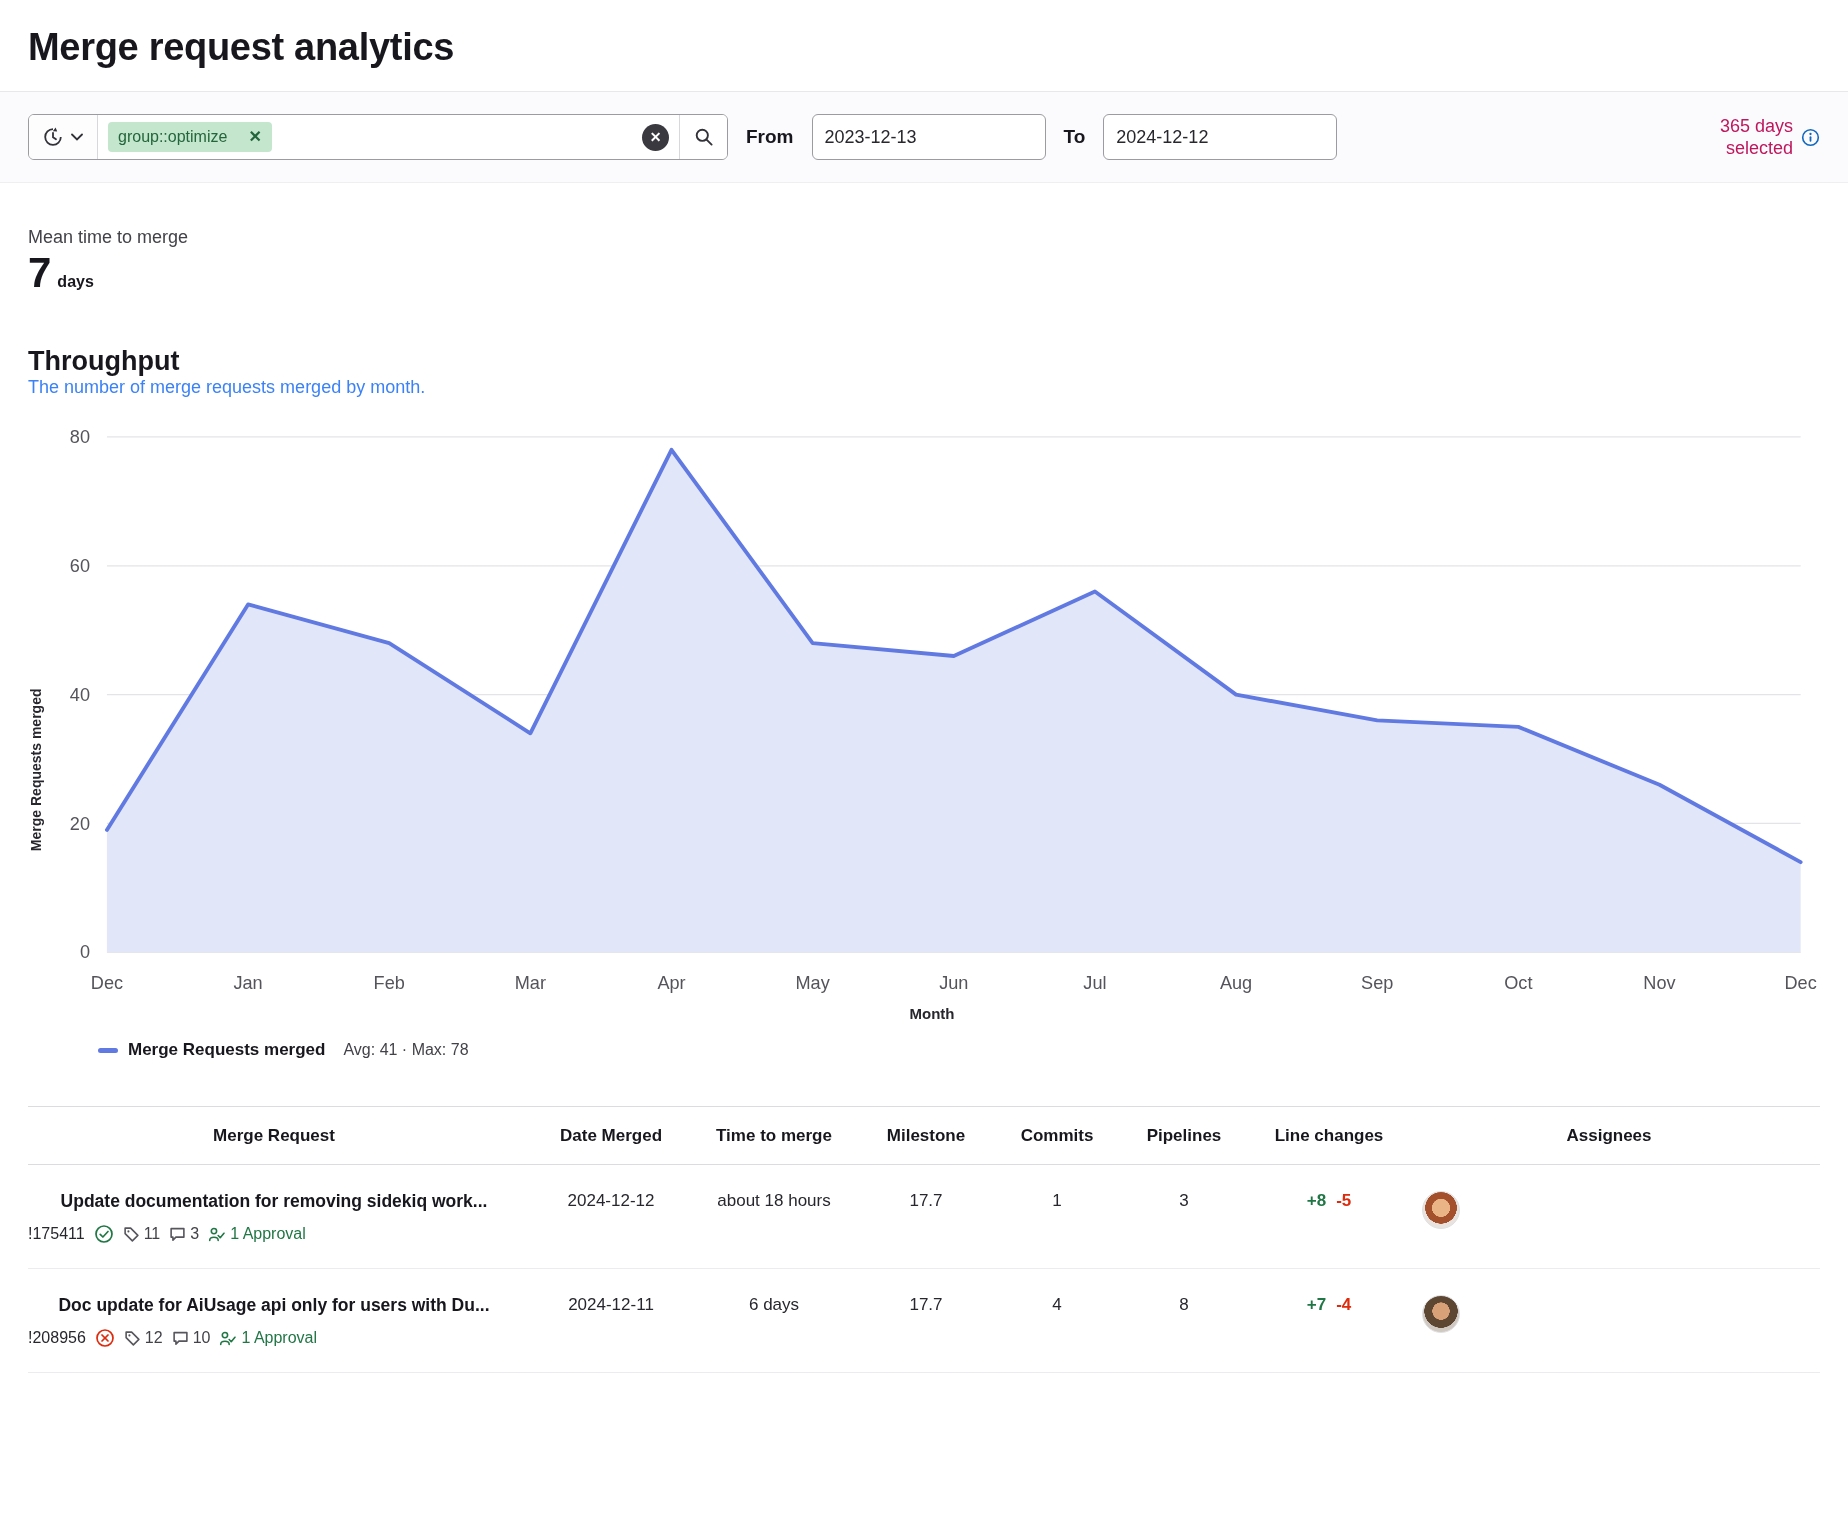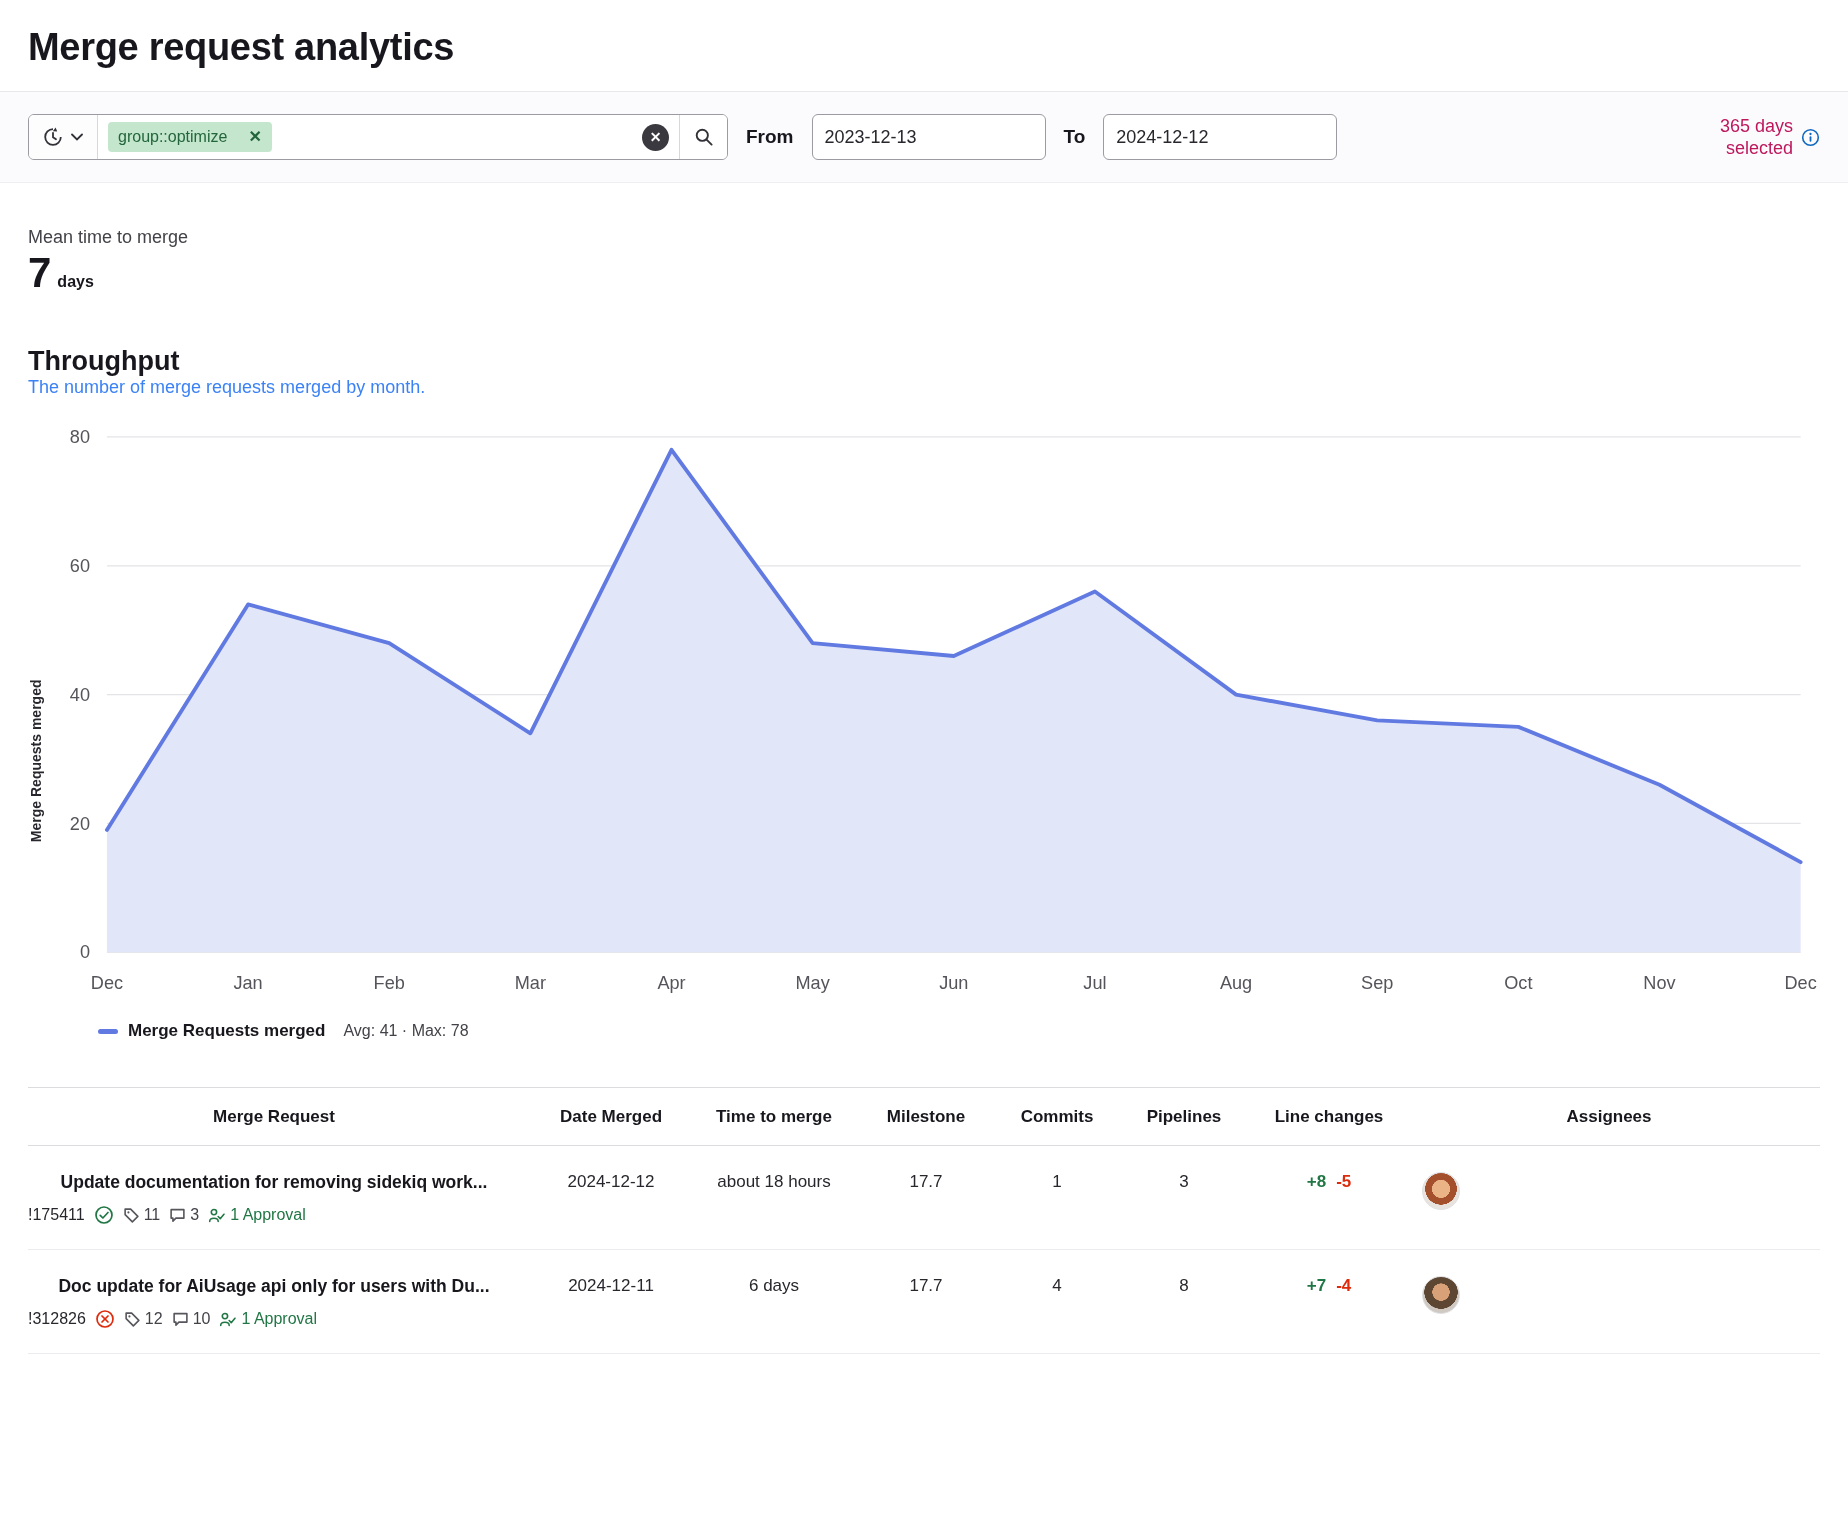--- a/index.html
+++ b/index.html
@@ -248,20 +248,21 @@
           <text class="tick" x="518.6666666666667" y="470" text-anchor="middle">Apr</text>
           <text class="tick" x="635.3333333333334" y="470" text-anchor="middle">May</text>
           <text class="tick" x="752" y="470" text-anchor="middle">Jun</text>
           <text class="tick" x="868.6666666666666" y="470" text-anchor="middle">Jul</text>
           <text class="tick" x="985.3333333333334" y="470" text-anchor="middle">Aug</text>
           <text class="tick" x="1102" y="470" text-anchor="middle">Sep</text>
           <text class="tick" x="1218.6666666666667" y="470" text-anchor="middle">Oct</text>
           <text class="tick" x="1335.3333333333333" y="470" text-anchor="middle">Nov</text>
           <text class="tick" x="1452" y="470" text-anchor="middle">Dec</text>
         </svg>
+      <div class="x-axis-label">Month</div>
       <div class="legend-row">
         <span class="legend-swatch" id="legend-swatch" style="background: rgb(97, 122, 226);"></span>
         <span class="legend-label">Merge Requests merged</span>
         <span class="legend-stats">Avg: 41 · Max: 78</span>
       </div>
     </div>
   </div>
 
   <div class="mr-table">
 
@@ -318,21 +319,21 @@
       </div>
       <div class="cell">
         <div class="avatar avatar-1"></div>
       </div>
     </div>
 
     <div class="mr-grid mr-row">
       <div class="cell">
         <div class="mr-title">Doc update for AiUsage api only for users with Du...</div>
         <div class="mr-sub">
-          <span class="mr-id">!312826</span>
+          <span class="mr-id">!208956</span>
           <svg class="glyph" width="20" height="20" viewBox="0 0 20 20">
             <circle cx="10" cy="10" r="8" fill="none" stroke="#dd2b0e" stroke-width="1.7"></circle>
             <line x1="7" y1="7" x2="13" y2="13" stroke="#dd2b0e" stroke-width="1.7" stroke-linecap="round"></line>
             <line x1="13" y1="7" x2="7" y2="13" stroke="#dd2b0e" stroke-width="1.7" stroke-linecap="round"></line>
           </svg>
           <span class="icon-stat">
             <svg class="glyph" width="17" height="17" viewBox="0 0 16 16">
               <path d="M2 2 h5.2 l6.8 6.8 -5.2 5.2 -6.8 -6.8 z" fill="none" stroke="#57565c" stroke-width="1.5" stroke-linejoin="round"></path>
               <circle cx="5.1" cy="5.1" r="1" fill="#57565c"></circle>
             </svg>

